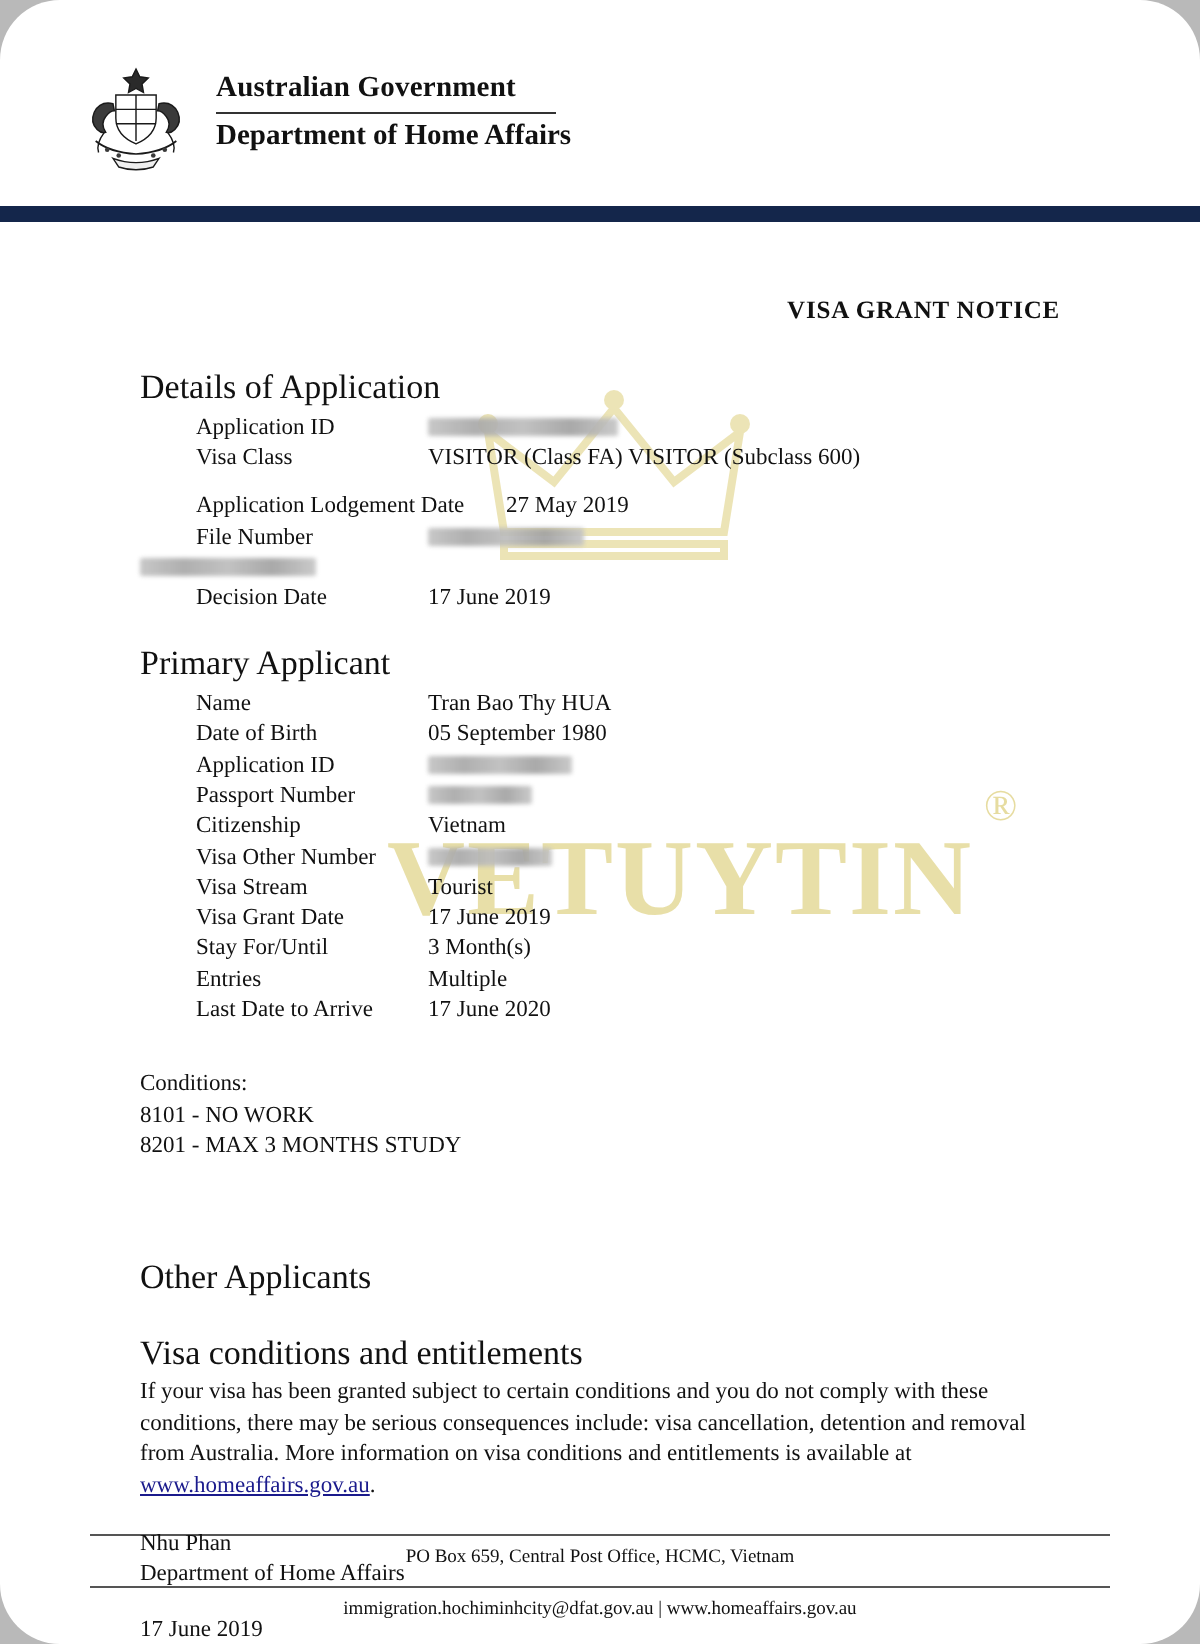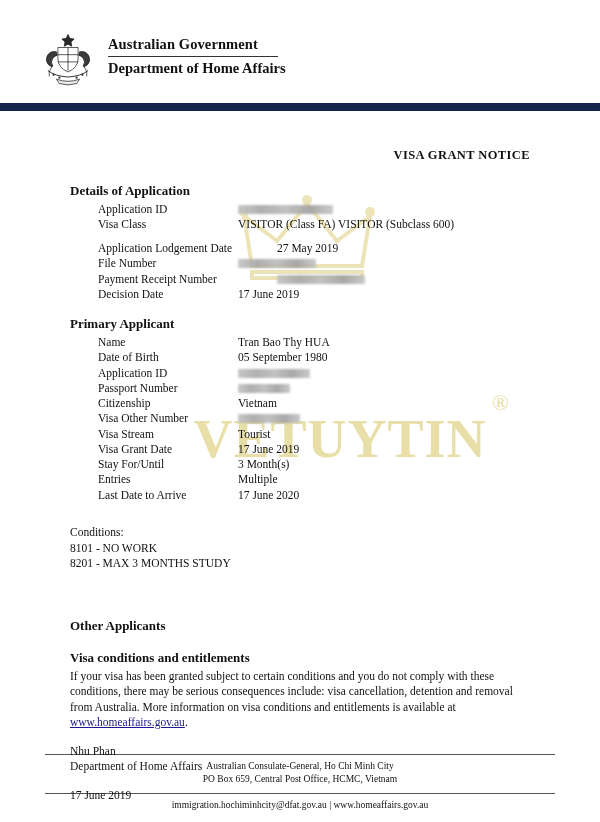--- a/index.html
+++ b/index.html
@@ -10,20 +10,21 @@
   body {
     font-family: "Liberation Serif", serif;
   }
   .page {
     position: relative;
     width: 600px;
     height: 822px;
     background: #ffffff;
     overflow: hidden;
     box-sizing: border-box;
+    border-radius: 30px;
   }
   
   .watermark {
     position: absolute;
     left: 0;
     top: 150px;
     width: 600px;
     height: 330px;
     pointer-events: none;
     z-index: 2;
@@ -115,36 +116,35 @@
   }
   .doc-title {
     text-align: right;
     font-weight: bold;
     font-size: 12.5px;
     letter-spacing: 0.4px;
     margin-top: 36px;
     margin-bottom: 20px;
   }
   .section-head {
-    font-weight: bold;
-    font-size: 13px;
+    font-weight: normal;
+    font-size: 17px;
     margin-bottom: 2px;
   }
   .row {
     display: flex;
     line-height: 1.33;
   }
   .row .lbl {
     width: 116px;
     flex: 0 0 116px;
     margin-left: 28px;
   }
   .row .val {
     flex: 1;
-    margin-left: 24px;
   }
   .redact {
     display: inline-block;
     height: 9px;
     border-radius: 1px;
     vertical-align: -1px;
     background: linear-gradient(90deg,#c3c3c3,#a9a9a9,#bdbdbd,#a2a2a2,#c6c6c6);
     filter: blur(1.1px);
     opacity: 0.92;
   }
@@ -255,21 +255,20 @@
       <div class="lbl" style="flex:0 0 155px;width:155px">Application Lodgement Date</div>
       <div class="val">27 May 2019</div>
     </div>
 
     <div class="row">
       <div class="lbl">File Number</div>
       <div class="val"><span class="redact" style="width:78px"></span></div>
     </div>
 
     <div class="row">
-      <div class="lbl" style="flex:0 0 155px;width:155px">Payment Receipt Number</div>
       <div class="val"><span class="redact" style="width:88px"></span></div>
     </div>
 
     <div class="row">
       <div class="lbl">Decision Date</div>
       <div class="val">17 June 2019</div>
     </div>
 
     <div class="gap-md"></div>
 
@@ -341,19 +340,18 @@
 
     <div>Nhu Phan</div>
     <div>Department of Home Affairs</div>
 
     <div class="gap-md"></div>
     <div>17 June 2019</div>
   </div>
 
   <div class="footer">
     <div class="footer-rule"></div>
-    <div class="footer-line">Australian Consulate-General, Ho Chi Minh City</div>
     <div class="footer-line">PO Box 659, Central Post Office, HCMC, Vietnam</div>
     <div class="footer-rule2"></div>
     <div class="footer-line">immigration.hochiminhcity@dfat.gov.au | www.homeaffairs.gov.au</div>
   </div>
 
 </div>
 
 </body></html>

